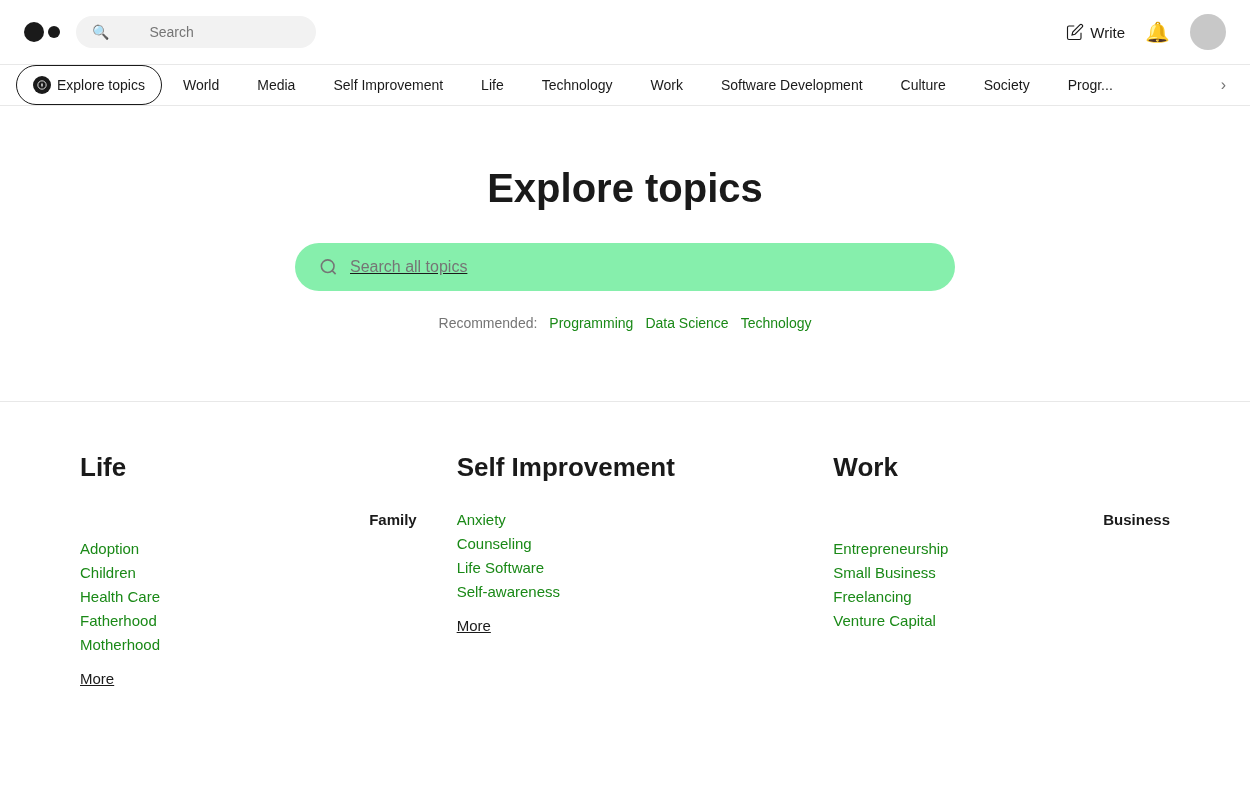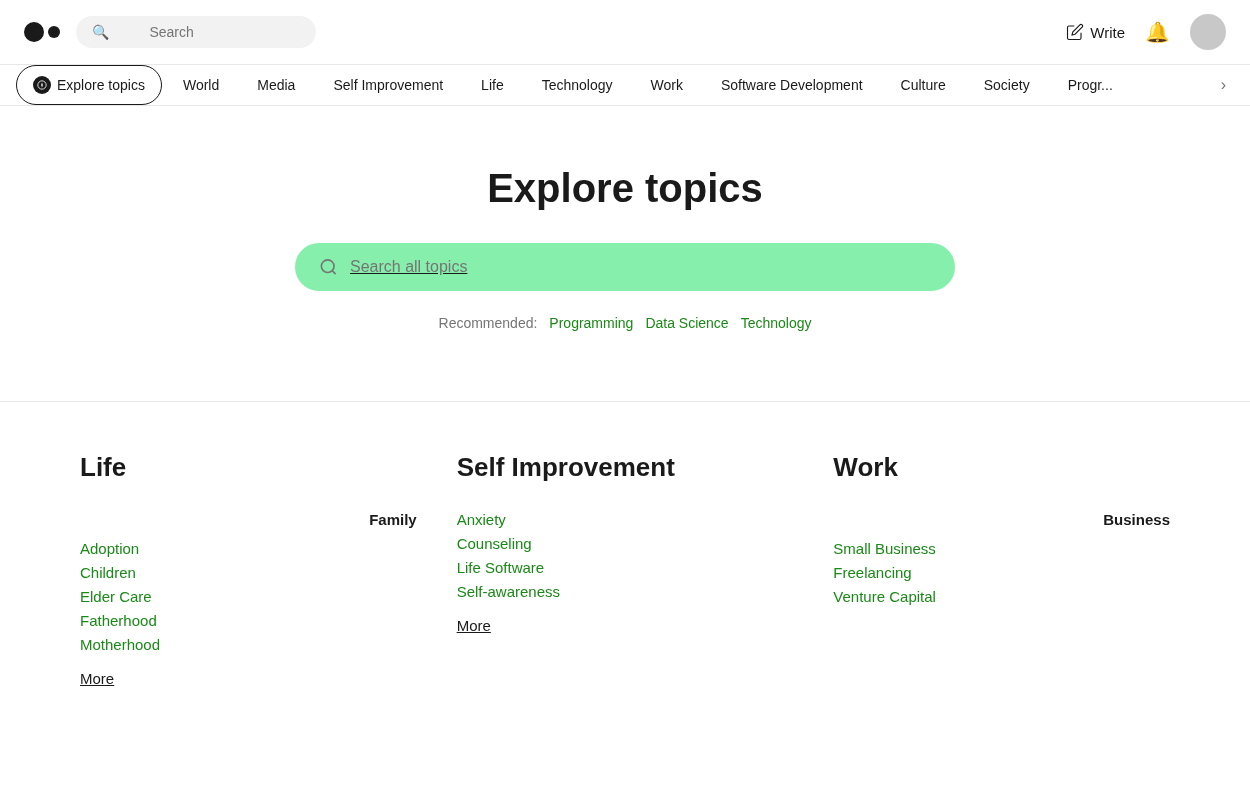--- a/index.html
+++ b/index.html
@@ -314,21 +314,21 @@
 
 <div class="topics-grid">
 
   <div class="topic-section">
     <h2>Life</h2>
     <div class="subtopic-group">
       <h3>Family</h3>
       <ul class="subtopic-list">
         <li><a href="#">Adoption</a></li>
         <li><a href="#">Children</a></li>
-        <li><a href="#">Elder Care</a></li>
+        <li><a href="#">Health Care</a></li>
         <li><a href="#">Fatherhood</a></li>
         <li><a href="#">Motherhood</a></li>
       </ul>
       <div class="more-link">
         <a href="#">More</a>
       </div>
     </div>
   </div>
 
   <div class="topic-section">
@@ -344,20 +344,21 @@
         <a href="#">More</a>
       </div>
     </div>
   </div>
 
   <div class="topic-section">
     <h2>Work</h2>
     <div class="subtopic-group">
       <h3>Business</h3>
       <ul class="subtopic-list">
+        <li><a href="#">Entrepreneurship</a></li>
         <li><a href="#">Small Business</a></li>
         <li><a href="#">Freelancing</a></li>
         <li><a href="#">Venture Capital</a></li>
       </ul>
     </div>
   </div>
 
 </div>
 
 </body></html>

